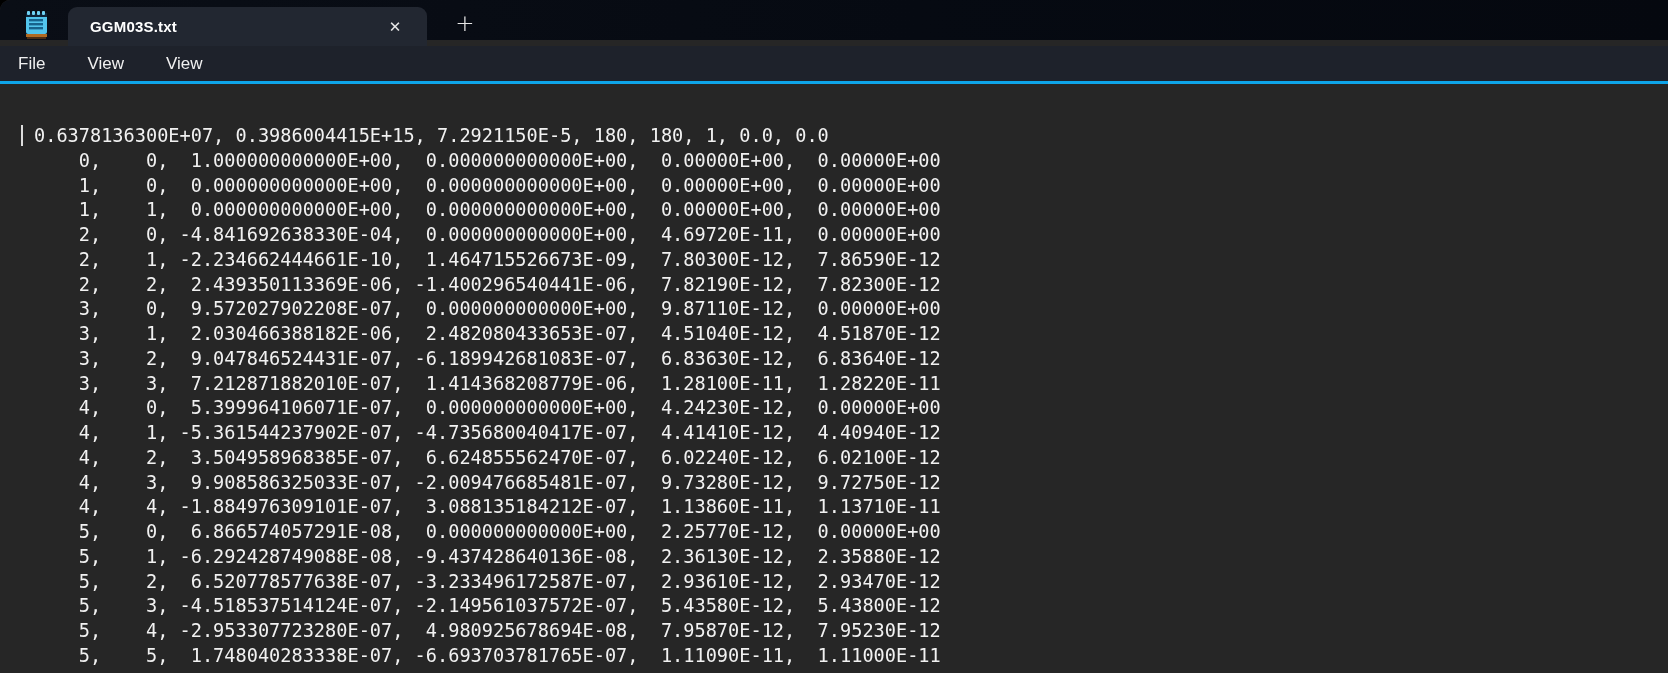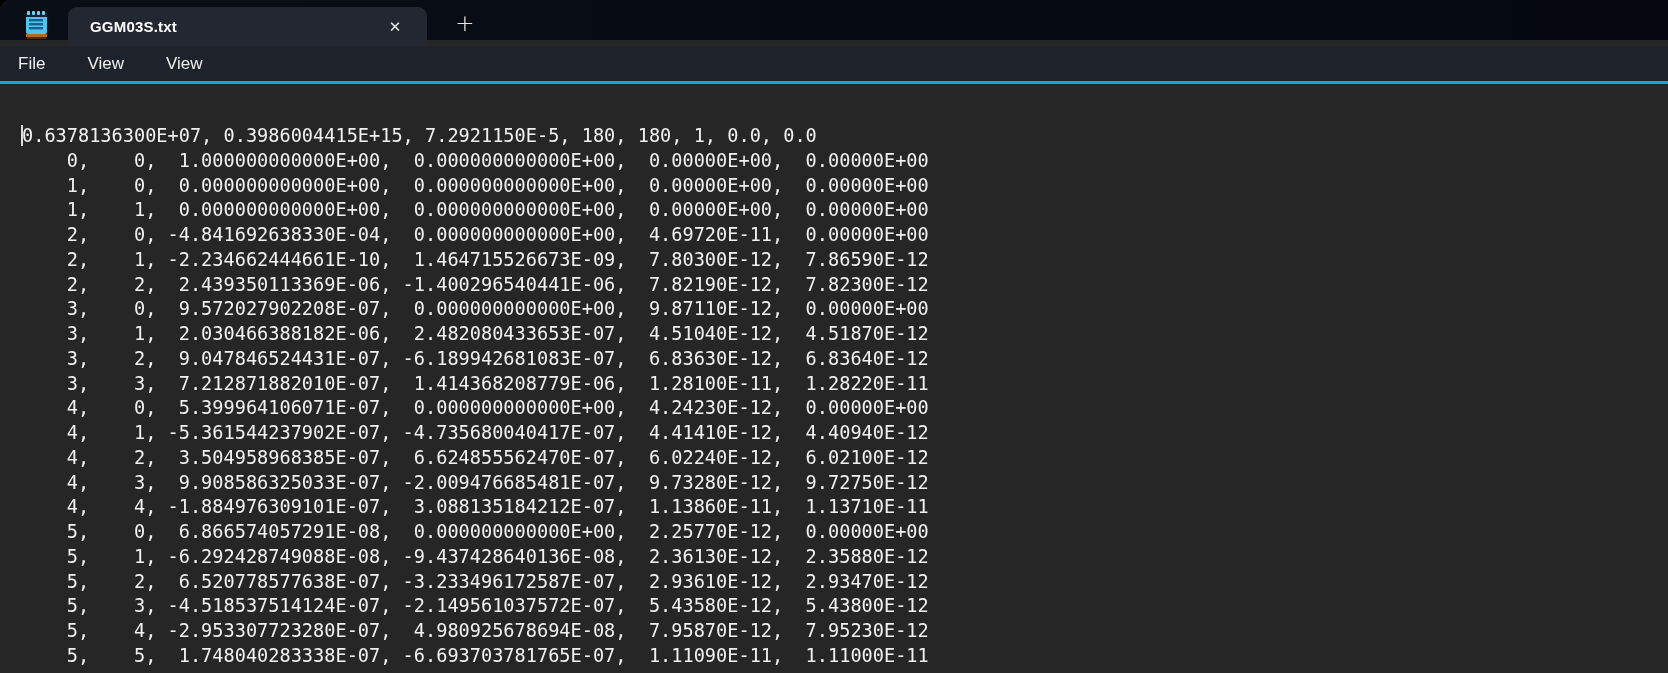--- a/index.html
+++ b/index.html
@@ -69,20 +69,21 @@
     position:absolute;left:0;top:97px;width:100%;height:576px;
     background:var(--content-bg,#262626);
     cursor:text;overflow:hidden;
   }
   .editor pre{
     padding:27px 0 0 22px;
     font-family:"DejaVu Sans Mono","Liberation Mono",monospace;
     font-size:18.6px;line-height:24.75px;
     color:var(--content-text,#f1f1f1);
     white-space:pre;
+    margin-left:12px;
   }
   .caret{
     position:absolute;left:21px;top:28px;width:1.5px;height:21px;
     background:#dddddd;
   }
 </style>
 </head>
 <body>
 
 <div class="window">

